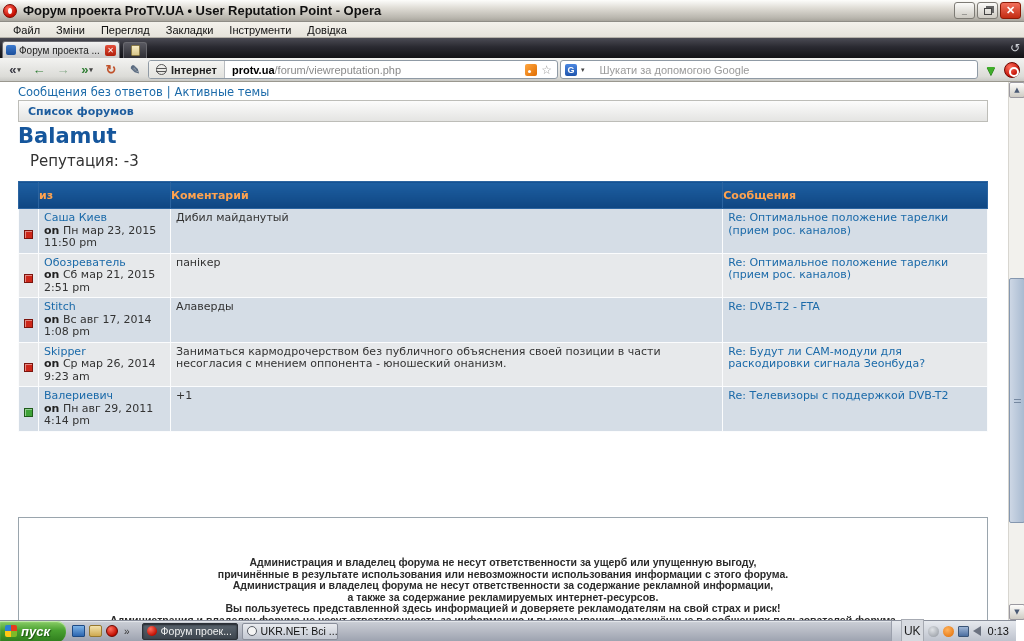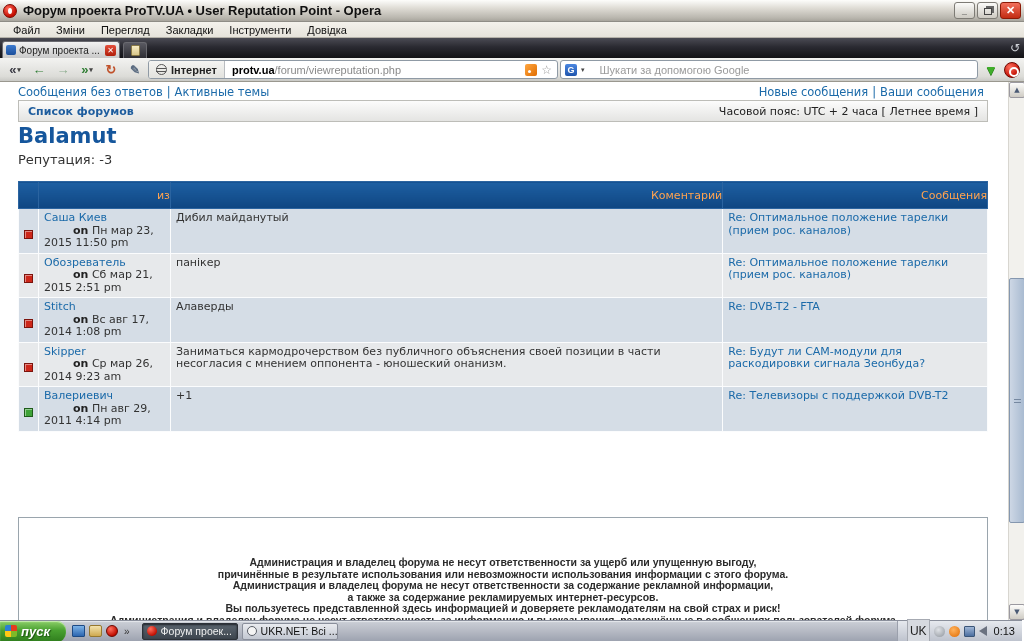--- a/index.html
+++ b/index.html
@@ -103,40 +103,40 @@
   .toplinks a { color:#1b6aa9; text-decoration:none; }
   .sep { color:#1b6aa9; padding:0 4px; }
 
   .boardbar { position:absolute; top:18px; left:18px; width:970px; height:22px;
     background:linear-gradient(180deg,#fcfcfc,#e4e4e2); border:1px solid #bdbdb8;
     display:flex; align-items:center; justify-content:space-between; padding:0 9px; }
   .board-link { font-size:11px; font-weight:bold; color:#1e5d9e; text-decoration:none; }
   .tz { font-size:11px; color:#222; }
 
   .username { position:absolute; top:42px; left:18px; font-size:21px; font-weight:bold; color:#15569c; }
-  .rep { position:absolute; top:70px; left:18px; font-size:13px; color:#333; }
+  .rep { position:absolute; top:70px; left:30px; font-size:15px; color:#333; }
 
   table.repu { position:absolute; top:99px; left:18px; width:970px; border-collapse:collapse;
     border:1px solid #6d83a4; font-size:11px; }
   table.repu th { background:linear-gradient(180deg,#1d5fa2,#0f4682); color:#ffa34f;
-    font-weight:normal; font-size:11px; height:27px; text-align:right; border:1px solid #2b64a0; }
+    font-weight:bold; font-size:11px; height:27px; text-align:left; border:1px solid #2b64a0; }
   table.repu td { border:1px solid #fbfcfd; padding:3px 5px; vertical-align:top; line-height:12.5px; }
   tbody tr:nth-child(odd)  td { background:#d5dde6; }
   tbody tr:nth-child(even) td { background:#e7e9eb; }
   .c-icon { width:20px; vertical-align:middle !important; text-align:center; }
   .c-from { width:132px; }
   .c-comment { width:553px; color:#333; }
   .c-msg { width:265px; }
   .vote { width:9px; height:9px; display:inline-block; margin-top:10px;
     box-shadow:inset 1px 1px 0 rgba(255,255,255,.45); }
   .vote[data-vote="negative"] { background:#cd271a; border:1px solid #7c130c; }
   .vote[data-vote="positive"] { background:#3fa338; border:1px solid #1e5c1a; }
   .user-link { color:#1b6aa9; text-decoration:none; display:block; }
   .date b { color:#222; }
-  .date { color:#333;margin-left:29px; }
+  .date { color:#333; }
   .msg-link { color:#1b6aa9; text-decoration:none; }
 
   .footerbox { position:absolute; top:435px; left:18px; width:970px; height:200px;
     background:#fff; border:1px solid #9aa5ad; padding-top:39px; text-align:center; }
   .footerbox p { font-size:10.5px; font-weight:bold; color:#2b2b2b; line-height:11.6px;
     font-family:"Liberation Sans", sans-serif; }
 
   
   .sbar { position:absolute; right:0; top:0; width:16px; height:538px; background:#f2f1ed;
     border-left:1px solid #d8d6d0; }
@@ -144,21 +144,21 @@
     background:linear-gradient(180deg,#fdfdfb,#cfccc4); border:1px solid #9b99a0;
     border-radius:2px; color:#4a5a74; font-size:7px; text-align:center; line-height:15px; }
   .sbtn.up { top:0; }
   .sbtn.down { bottom:0; }
   .sthumb { position:absolute; left:0; top:196px; width:16px; height:245px; border-radius:2px;
     background:linear-gradient(90deg,#cdd7e5,#a9bbd1); border:1px solid #8597af; }
   .sthumb::after { content:""; position:absolute; left:4px; top:120px; width:7px; height:6px;
     background:repeating-linear-gradient(180deg,#7688a0 0 1px,transparent 1px 3px); }
 
   
-  .taskbar { position:absolute; bottom:0; left:0; right:2px; height:21px;
+  .taskbar { position:absolute; bottom:0; left:0; right:8px; height:21px;
     background:linear-gradient(180deg,#eef0f4 0%,#c8ccd4 8%,#b6bac4 50%,#9da3b0 100%);
     border-top:1px solid #8a8f9b; display:flex; align-items:center;
     font-family:"Liberation Sans", sans-serif; }
   .startbtn { height:21px; width:66px; border-radius:0 9px 9px 0;
     background:linear-gradient(180deg,#8ed06a 0%,#48a030 45%,#2f7d1d 100%);
     box-shadow:inset 0 1px 1px #c8eeb2; display:flex; align-items:center; gap:4px;
     padding-left:5px; }
   .winflag { width:12px; height:12px; border-radius:2px;
     background:conic-gradient(#e43c1e 0 25%, #7fba28 25% 50%, #ffc814 50% 75%, #2a7fd4 75%); }
   .start-label { color:#fff; font-size:13px; font-weight:bold; font-style:italic;
@@ -262,28 +262,24 @@
   <span class="opera-btn"></span>
 </div>
 
 <div class="viewport">
   <div class="content">
 
     <div class="toplinks">
       <span>
         <a href="#">Сообщения без ответов</a><span class="sep">|</span><a href="#">Активные темы</a>
       </span>
-      <span>
-        <a href="#">Новые сообщения</a><span class="sep">|</span><a href="#">Ваши сообщения</a>
-      </span>
     </div>
 
     <div class="boardbar">
       <a href="#" class="board-link">Список форумов</a>
-      <span class="tz">Часовой пояс: UTC + 2 часа [ Летнее время ]</span>
     </div>
 
     <div class="username">Balamut</div>
     <div class="rep">
       <span>Репутация:</span>
       <span>-3</span>
     </div>
 
     <table class="repu">
       <thead>

